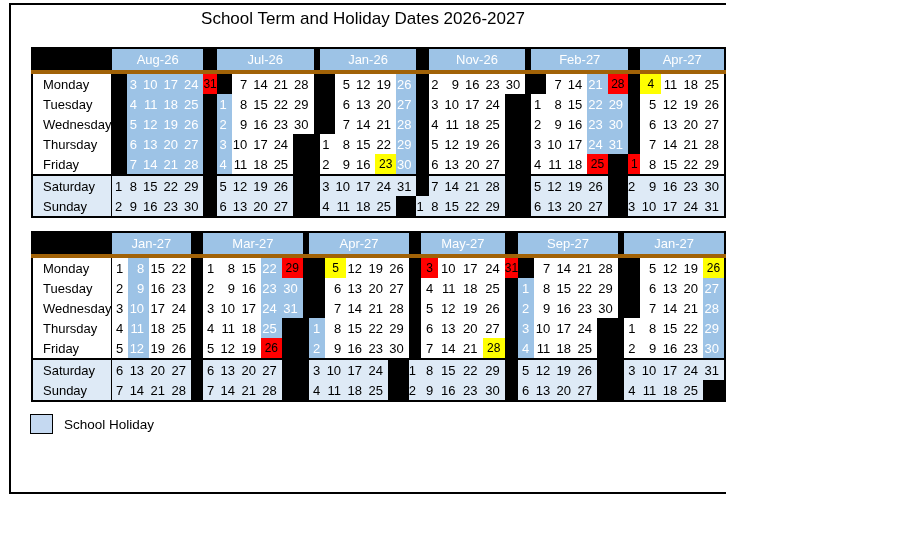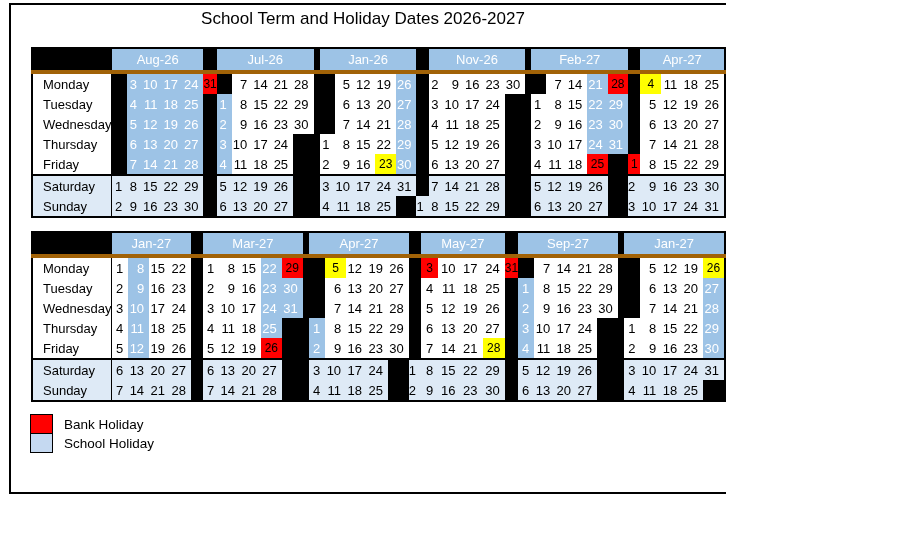--- a/index.html
+++ b/index.html
@@ -658,21 +658,17 @@
           <td class="cp">11</td>
           <td class="cp">18</td>
           <td class="cp">25</td>
           <td class="ck"></td>
         </tr>
       </tbody>
     </table>
 
   <div class="legend">
     <div class="lrow">
-      <span class="swatch" style="background: rgb(255, 0, 0);"></span>
-      <span class="llabel">Bank Holiday</span>
-    </div>
-    <div class="lrow">
       <span class="swatch" style="background: rgb(197, 217, 241);"></span>
       <span class="llabel">School Holiday</span>
     </div>
   </div>
 </div>
 
 </body></html>

